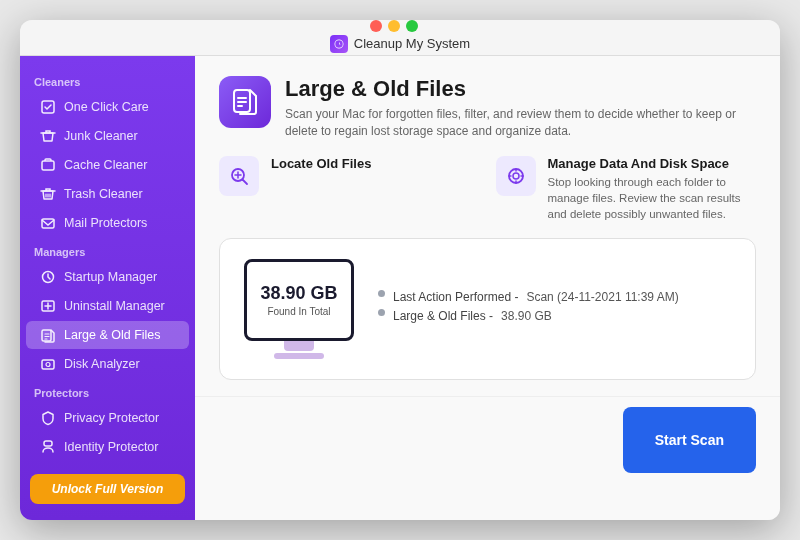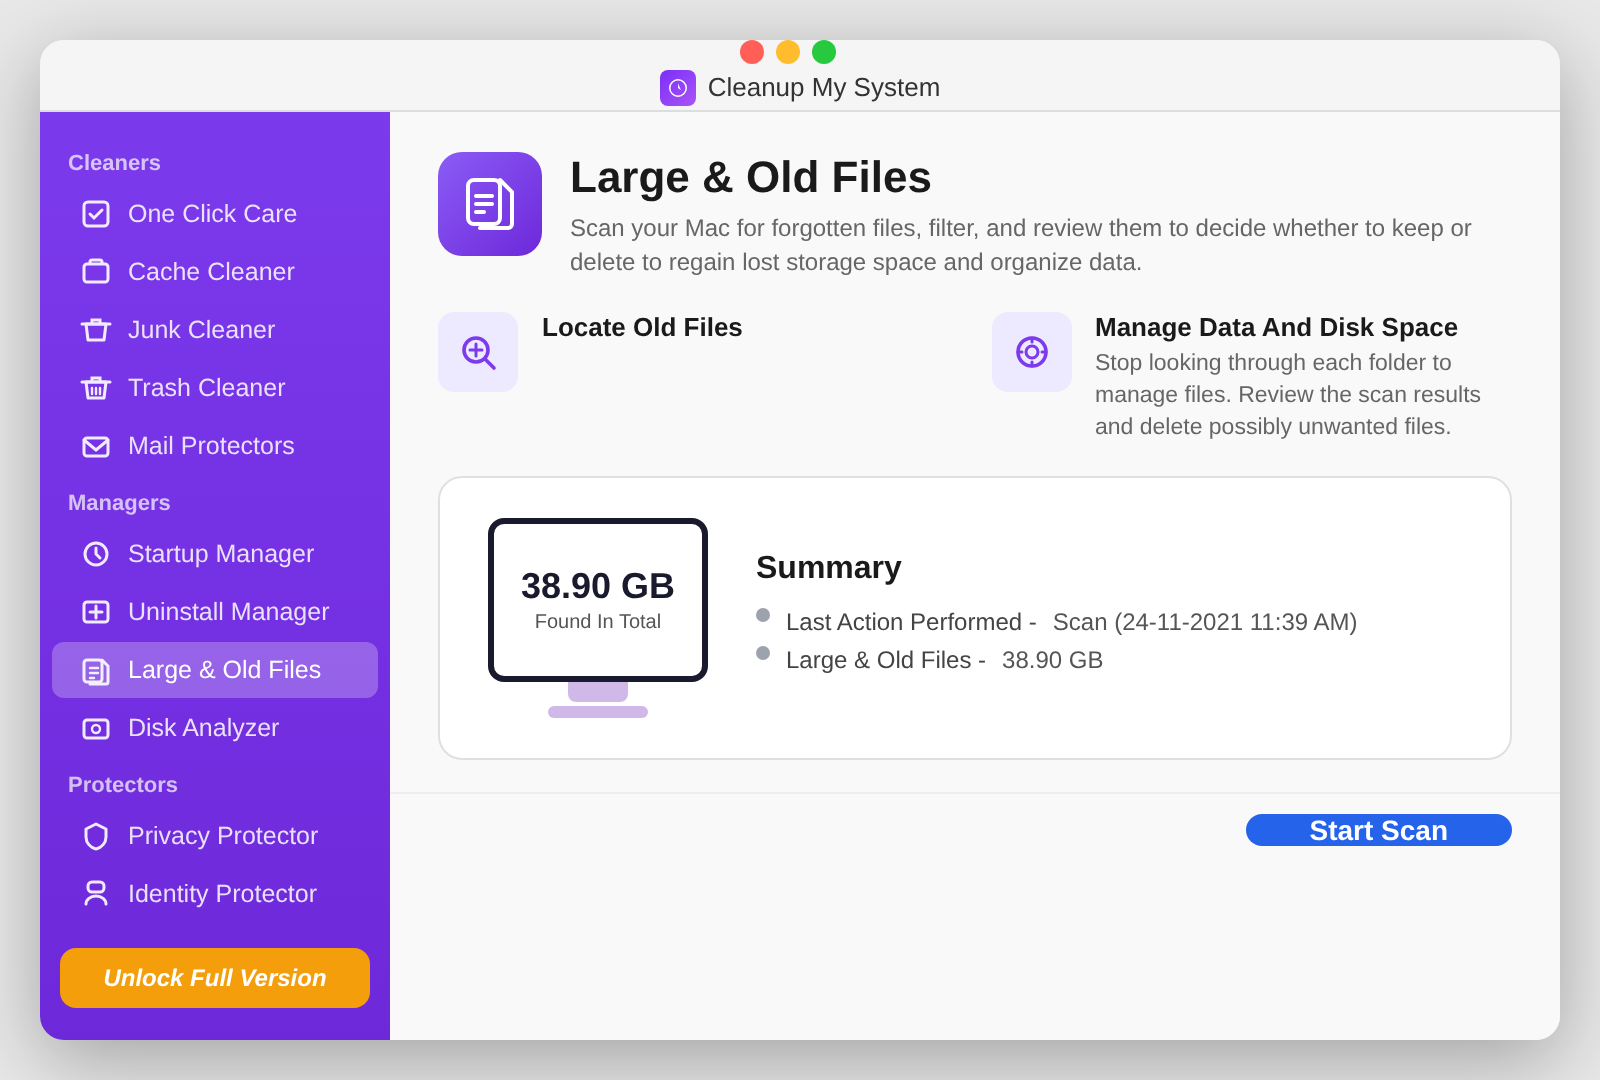--- a/index.html
+++ b/index.html
@@ -272,21 +272,21 @@
       font-size: 12px;
     }
     .bottom-bar {
       padding: 10px 24px;
       display: flex;
       justify-content: flex-end;
       background: #f9f9f9;
       border-top: 1px solid #eee;
     }
     .start-scan-btn {
-      padding: 0 32px;
+      padding: 25px 32px;
       background: #2563eb;
       color: white;
       border: none;
       border-radius: 8px;
       font-size: 14px;
       font-weight: 600;
       cursor: pointer;
     }
     .sidebar-bottom {
       flex: 1;
@@ -325,32 +325,32 @@
       <div class="sidebar-item">
         <svg class="sidebar-icon" viewBox="0 0 16 16" fill="none">
           <rect x="2" y="2" width="12" height="12" rx="2" stroke="white" stroke-width="1.5"></rect>
           <path d="M5 8l2 2 4-4" stroke="white" stroke-width="1.5" stroke-linecap="round"></path>
         </svg>
         <span>One Click Care</span>
       </div>
 
       <div class="sidebar-item">
         <svg class="sidebar-icon" viewBox="0 0 16 16" fill="none">
+          <path d="M3 5h10l-1 8H4L3 5z" stroke="white" stroke-width="1.5" stroke-linejoin="round"></path>
+          <path d="M1 5h14M6 5V3h4v2" stroke="white" stroke-width="1.5" stroke-linecap="round"></path>
+        </svg>
+        <span>Junk Cleaner</span>
+      </div>
+
+      <div class="sidebar-item">
+        <svg class="sidebar-icon" viewBox="0 0 16 16" fill="none">
           <rect x="2" y="4" width="12" height="9" rx="1.5" stroke="white" stroke-width="1.5"></rect>
           <path d="M5 4V3a1 1 0 011-1h4a1 1 0 011 1v1" stroke="white" stroke-width="1.5"></path>
         </svg>
         <span>Cache Cleaner</span>
-      </div>
-
-      <div class="sidebar-item">
-        <svg class="sidebar-icon" viewBox="0 0 16 16" fill="none">
-          <path d="M3 5h10l-1 8H4L3 5z" stroke="white" stroke-width="1.5" stroke-linejoin="round"></path>
-          <path d="M1 5h14M6 5V3h4v2" stroke="white" stroke-width="1.5" stroke-linecap="round"></path>
-        </svg>
-        <span>Junk Cleaner</span>
       </div>
 
       <div class="sidebar-item">
         <svg class="sidebar-icon" viewBox="0 0 16 16" fill="none">
           <path d="M3 5h10l-1 8H4L3 5z" stroke="white" stroke-width="1.5" stroke-linejoin="round"></path>
           <path d="M1 5h14M6 5V3h4v2" stroke="white" stroke-width="1.5" stroke-linecap="round"></path>
           <path d="M6 8v3M8 8v3M10 8v3" stroke="white" stroke-width="1.2" stroke-linecap="round"></path>
         </svg>
         <span>Trash Cleaner</span>
       </div>
@@ -471,21 +471,20 @@
         <div class="monitor-container">
           <div class="monitor">
             <div class="monitor-size">38.90 GB</div>
             <div class="monitor-label">Found In Total</div>
           </div>
           <div class="monitor-stand"></div>
           <div class="monitor-base"></div>
         </div>
 
         <div class="summary-info">
-          <h2>Summary</h2>
           <div class="summary-row">
             <div class="summary-dot"></div>
             <span>Last Action Performed -</span>
             <span class="summary-row-value">Scan (24-11-2021 11:39 AM)</span>
           </div>
           <div class="summary-row">
             <div class="summary-dot"></div>
             <span>Large &amp; Old Files -</span>
             <span class="summary-row-value">38.90 GB</span>
           </div>

